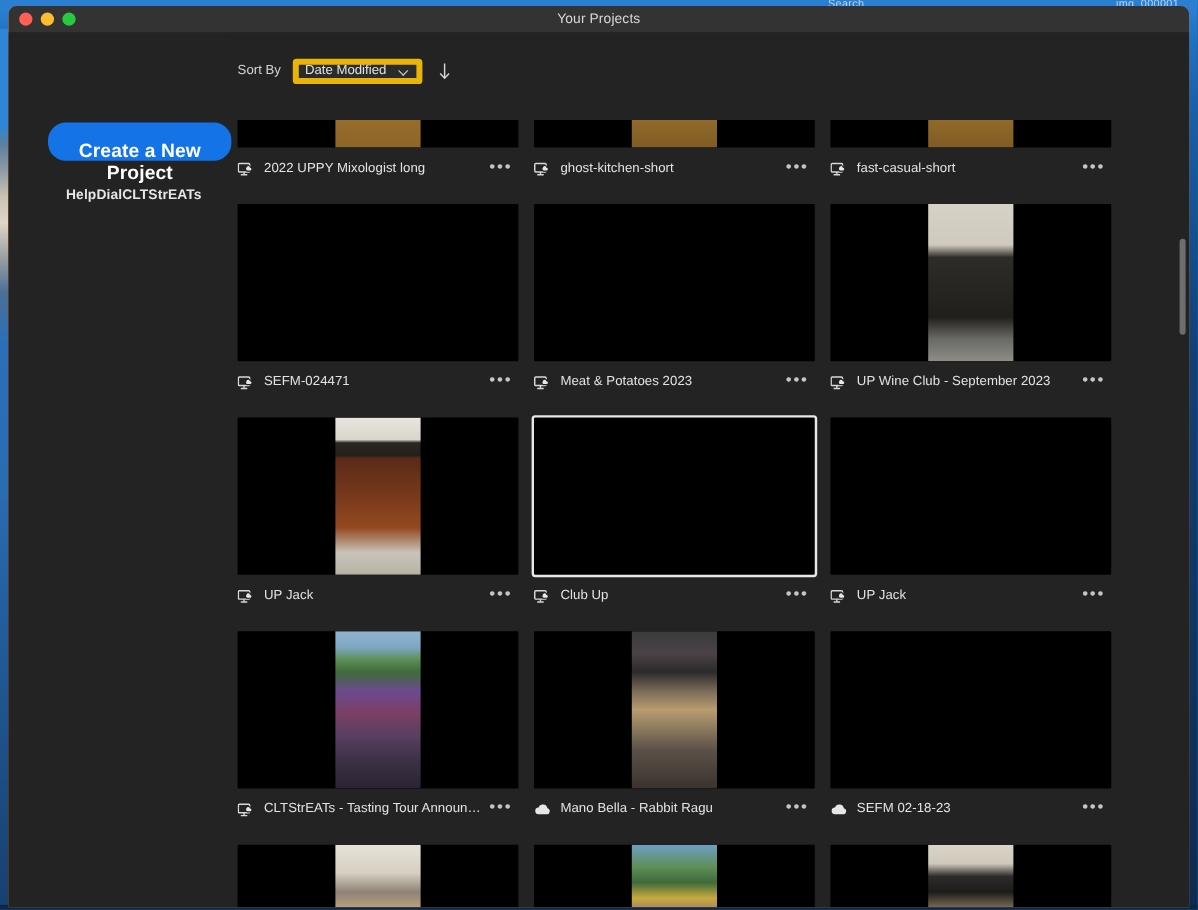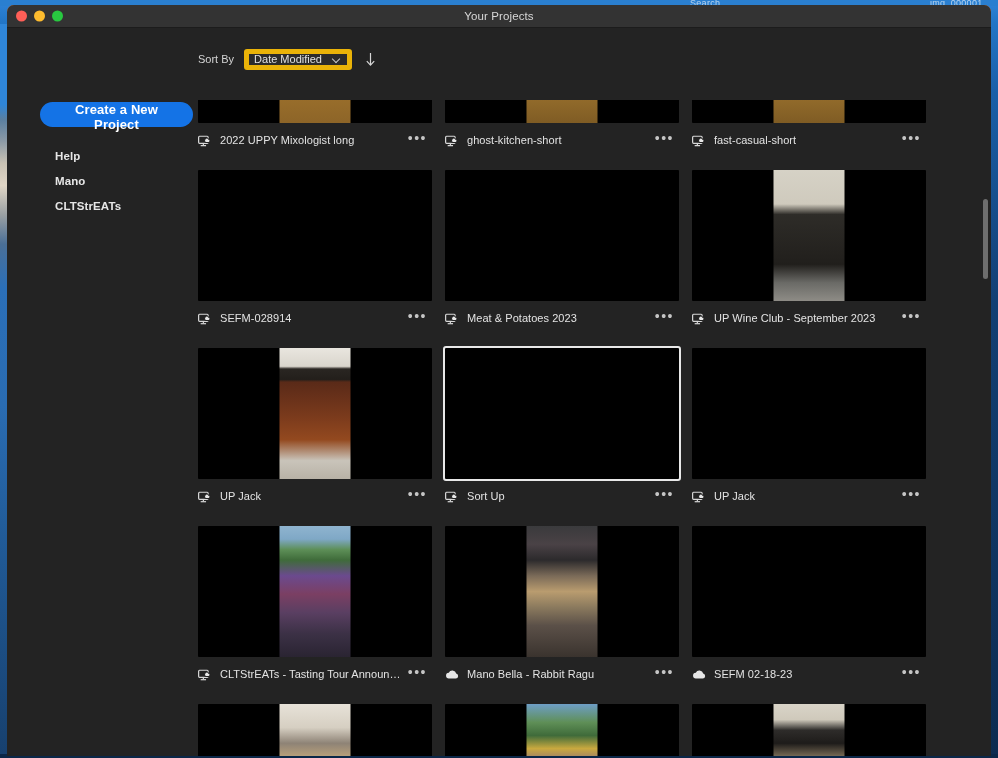--- a/index.html
+++ b/index.html
@@ -124,33 +124,32 @@
     flex-direction: column;
     align-items: flex-start;
   }
   #create-project-btn {
     margin-left: 33px;
     background: #1473e6;
     color: #ffffff;
     border: none;
     border-radius: 15px;
     height: 25px;
-    padding: 0 15px;
-    font-size: 13px;
+    padding: 16px 15px;
+    font-size: 16px;
     font-weight: bold;
     font-family: "Liberation Sans", sans-serif;
     cursor: pointer;
     letter-spacing: .1px;
   }
   .side-links {
     margin-top: 23px;
     margin-left: 48px;
     display: flex;
-    flex-direction: column;
-    gap: 13px;
+    flex-direction: row;
   }
   .side-link {
     font-size: 11.5px;
     color: #e6e6e6;
     font-weight: bold;
     cursor: pointer;
     letter-spacing: .1px;
   }
 
   
@@ -480,21 +479,21 @@
     </div>
     <div id="window-title">Your Projects</div>
   </div>
 
   <div id="body">
 
     <div id="sidebar">
       <button id="create-project-btn">Create a New Project</button>
       <div class="side-links">
         <div class="side-link">Help</div>
-        <div class="side-link">Mano</div>
+        <div class="side-link">Dial</div>
         <div class="side-link">CLTStrEATs</div>
       </div>
     </div>
 
     <div id="content">
 
       <div id="sort-toolbar">
         <div id="sort-label">Sort By</div>
 
         <div id="sort-select-wrap">
@@ -561,21 +560,21 @@
               <div class="thumb">
                 <div class="media ph-eggs"></div>
               </div>
               <div class="meta">
                 <svg class="meta-icon" viewBox="0 0 16 14">
                   <rect x="0.6" y="2.4" width="10.2" height="7.6" rx="1" fill="none" stroke="#d8d8d8" stroke-width="1.3"></rect>
                   <line x1="5.7" y1="10" x2="5.7" y2="12.2" stroke="#d8d8d8" stroke-width="1.3"></line>
                   <line x1="2.8" y1="12.6" x2="8.6" y2="12.6" stroke="#d8d8d8" stroke-width="1.3"></line>
                   <path d="M7.3 6.2a2.1 2.1 0 0 1 4.1-.5 1.8 1.8 0 0 1 .2 3.5H8.6a1.9 1.9 0 0 1-1.3-3z" fill="#e8e8e8" stroke="#232323" stroke-width="1.1"></path>
                 </svg>
-                <span class="meta-name">SEFM-028914</span>
+                <span class="meta-name">SEFM-024471</span>
                 <span class="meta-more">•••</span>
               </div>
             </div>
             <div class="card">
               <div class="thumb">
                 <div class="media ph-menu-card"></div>
               </div>
               <div class="meta">
                 <svg class="meta-icon" viewBox="0 0 16 14">
                   <rect x="0.6" y="2.4" width="10.2" height="7.6" rx="1" fill="none" stroke="#d8d8d8" stroke-width="1.3"></rect>
@@ -621,21 +620,21 @@
               <div class="thumb">
                 <div class="media wide ph-dialup"></div>
               </div>
               <div class="meta">
                 <svg class="meta-icon" viewBox="0 0 16 14">
                   <rect x="0.6" y="2.4" width="10.2" height="7.6" rx="1" fill="none" stroke="#d8d8d8" stroke-width="1.3"></rect>
                   <line x1="5.7" y1="10" x2="5.7" y2="12.2" stroke="#d8d8d8" stroke-width="1.3"></line>
                   <line x1="2.8" y1="12.6" x2="8.6" y2="12.6" stroke="#d8d8d8" stroke-width="1.3"></line>
                   <path d="M7.3 6.2a2.1 2.1 0 0 1 4.1-.5 1.8 1.8 0 0 1 .2 3.5H8.6a1.9 1.9 0 0 1-1.3-3z" fill="#e8e8e8" stroke="#232323" stroke-width="1.1"></path>
                 </svg>
-                <span class="meta-name">Sort Up</span>
+                <span class="meta-name">Club Up</span>
                 <span class="meta-more">•••</span>
               </div>
             </div>
             <div class="card">
               <div class="thumb">
                 <div class="media wide ph-whiskey"></div>
               </div>
               <div class="meta">
                 <svg class="meta-icon" viewBox="0 0 16 14">
                   <rect x="0.6" y="2.4" width="10.2" height="7.6" rx="1" fill="none" stroke="#d8d8d8" stroke-width="1.3"></rect>

